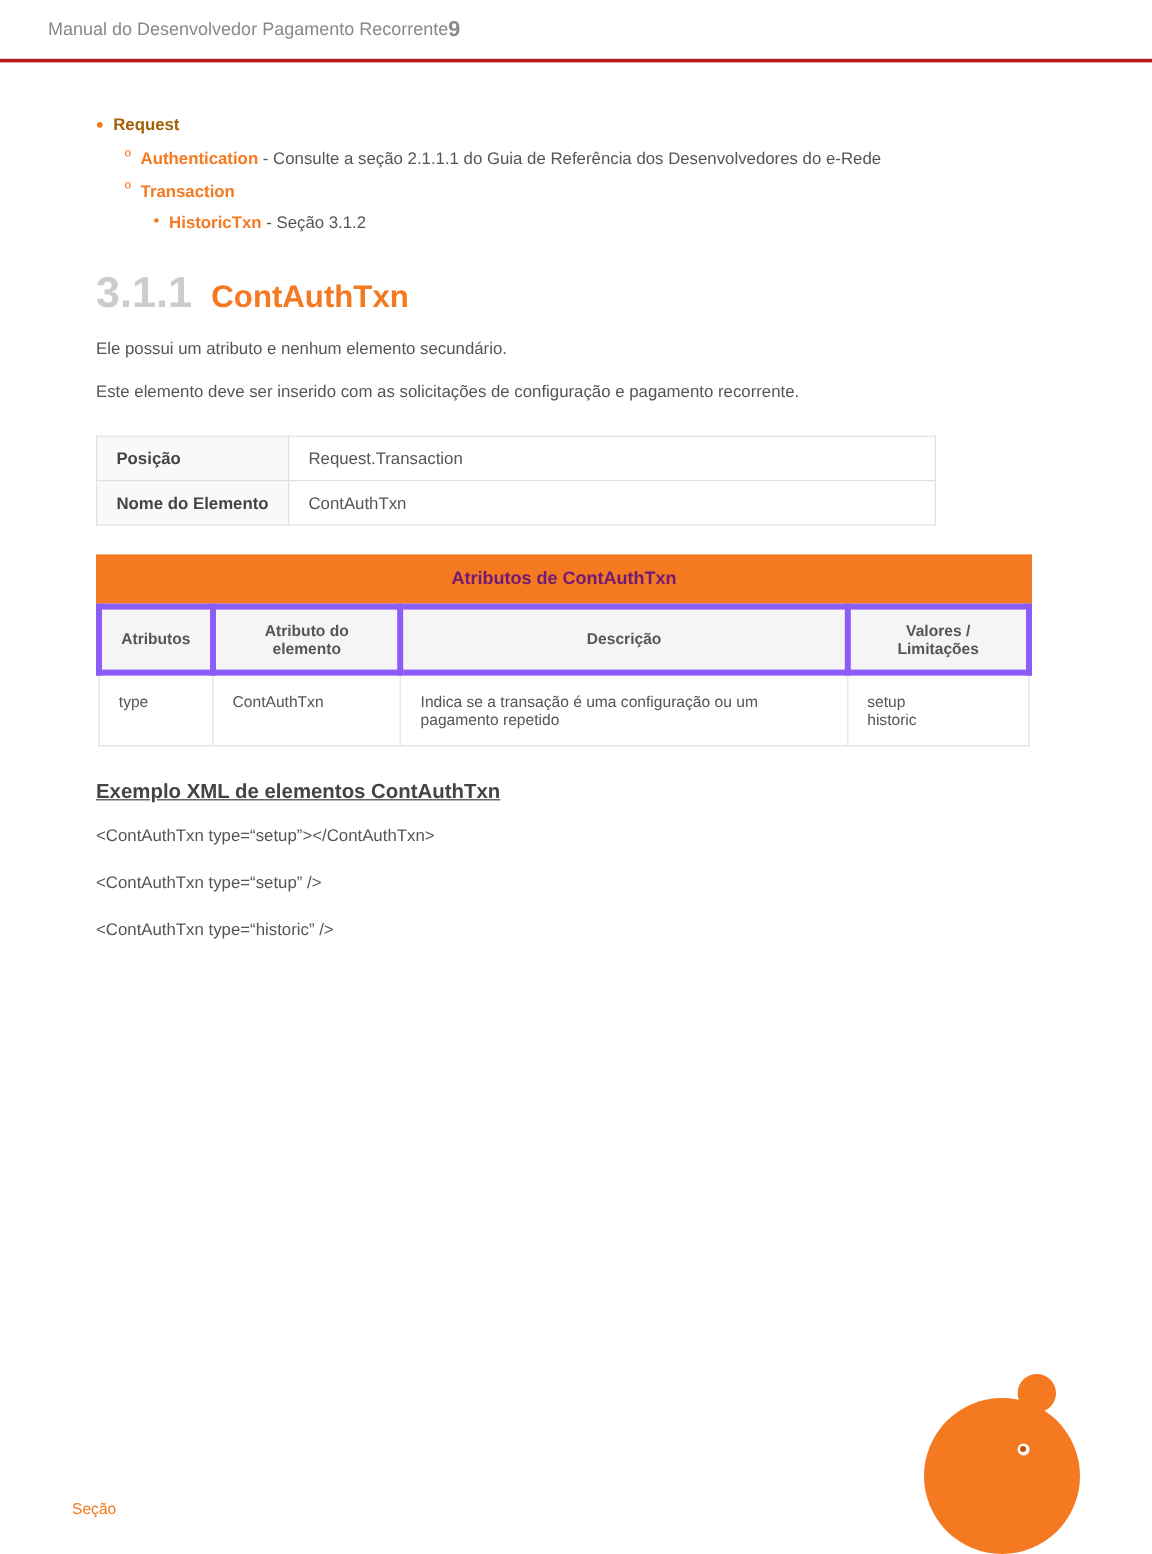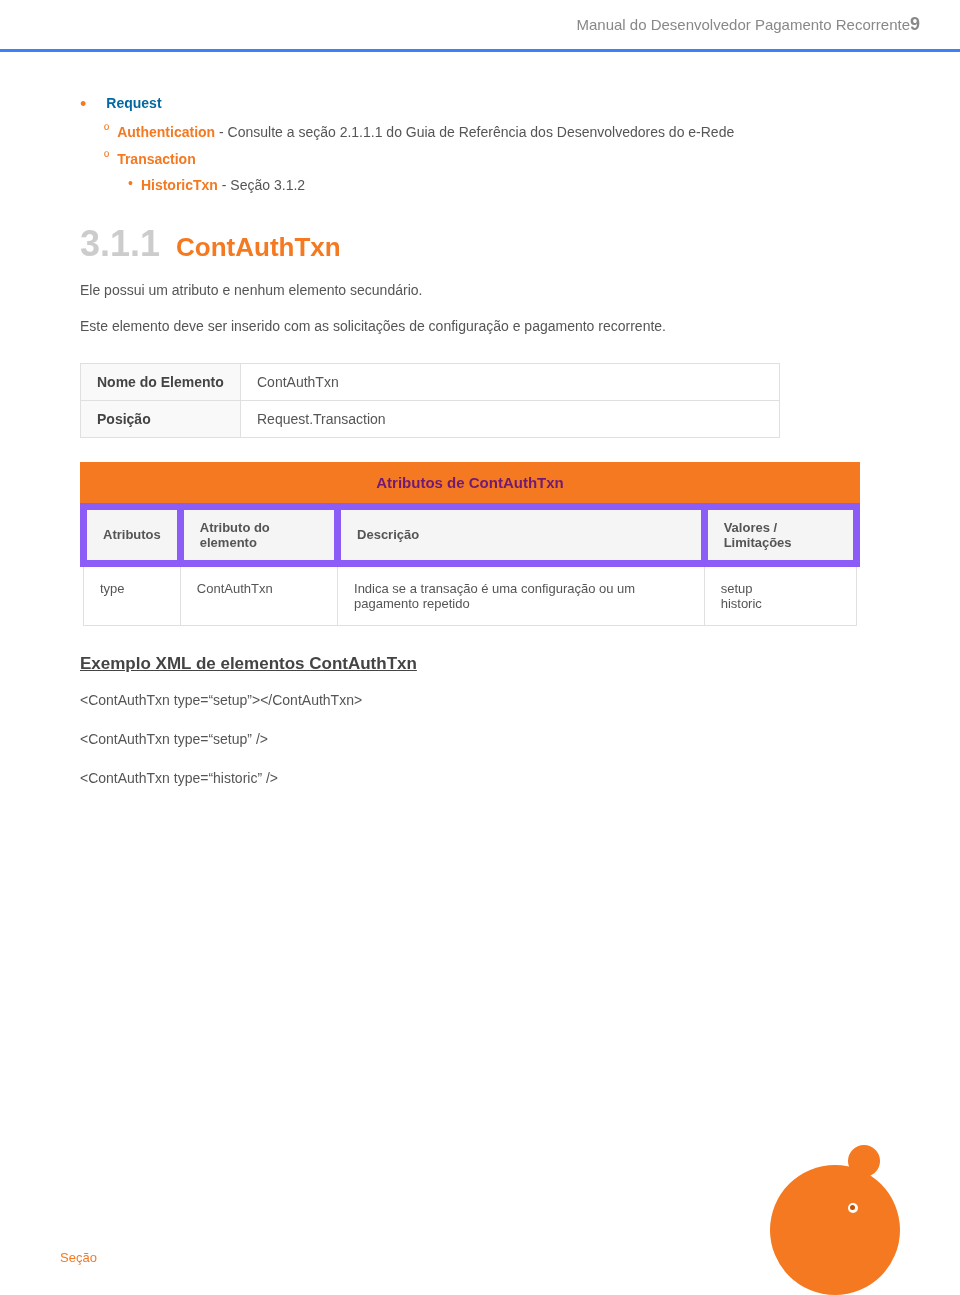--- a/index.html
+++ b/index.html
@@ -10,24 +10,24 @@
       color: #555;
       font-size: 14px;
       width: 960px;
       min-height: 1295px;
       position: relative;
     }
 
     
     .header {
       display: flex;
-      justify-content: flex-end;
+      justify-content: flex-start;
       align-items: center;
       padding: 14px 40px;
-      border-bottom: 3px solid #3b82f6;
+      border-bottom: 3px solid #b91c1c;
       background: #fff;
     }
 
     .header-title {
       font-size: 15px;
       color: #888;
       font-weight: normal;
     }
 
     .header-page {
@@ -151,21 +151,22 @@
 
     .attr-table thead tr {
       background: #f5f5f5;
     }
 
     .attr-table thead td {
       padding: 10px 16px;
       font-weight: bold;
       color: #555;
       font-size: 13px;
-      border: 7px solid #8b5cf6;
+      border: 5px solid #8b5cf6;
+      text-align: center;
     }
 
     .attr-table tbody td {
       padding: 14px 16px;
       border: 1px solid #e0e0e0;
       font-size: 13px;
       color: #555;
       vertical-align: top;
     }
 
@@ -259,21 +260,21 @@
   <span class="header-title">Manual do Desenvolvedor Pagamento Recorrente</span>
   <span class="header-page">9</span>
 </div>
 
 <div class="content">
 
   <div class="bullet-section">
     <div class="bullet-item">
       <span class="bullet-dot">•</span>
       <span class="bullet-text">
-        <span style="color:#0369a1; font-weight:bold;margin-left:12px;">Request</span>
+        <span style="color:#a16207; font-weight:bold;">Request</span>
       </span>
     </div>
     <div class="bullet-item indent-1">
       <span class="bullet-dot" style="font-size:14px;">º</span>
       <span class="bullet-text">
         <span class="orange">Authentication</span>
         <span> - Consulte a seção 2.1.1.1 do Guia de Referência dos Desenvolvedores do e-Rede</span>
       </span>
     </div>
     <div class="bullet-item indent-1">
@@ -295,26 +296,26 @@
     <span class="section-number">3.1.1</span>
     <span class="section-title">ContAuthTxn</span>
   </div>
 
   <p class="body-text">Ele possui um atributo e nenhum elemento secundário.</p>
   <p class="body-text">Este elemento deve ser inserido com as solicitações de configuração e pagamento recorrente.</p>
 
   <table class="info-table">
     <tbody>
       <tr>
+        <td>Posição</td>
+        <td>Request.Transaction</td>
+      </tr>
+      <tr>
         <td>Nome do Elemento</td>
         <td>ContAuthTxn</td>
-      </tr>
-      <tr>
-        <td>Posição</td>
-        <td>Request.Transaction</td>
       </tr>
     </tbody>
   </table>
 
   <div class="attr-table-wrapper">
     <div class="attr-table-title">Atributos de ContAuthTxn</div>
     <table class="attr-table">
       <thead>
         <tr>
           <td>Atributos</td>

